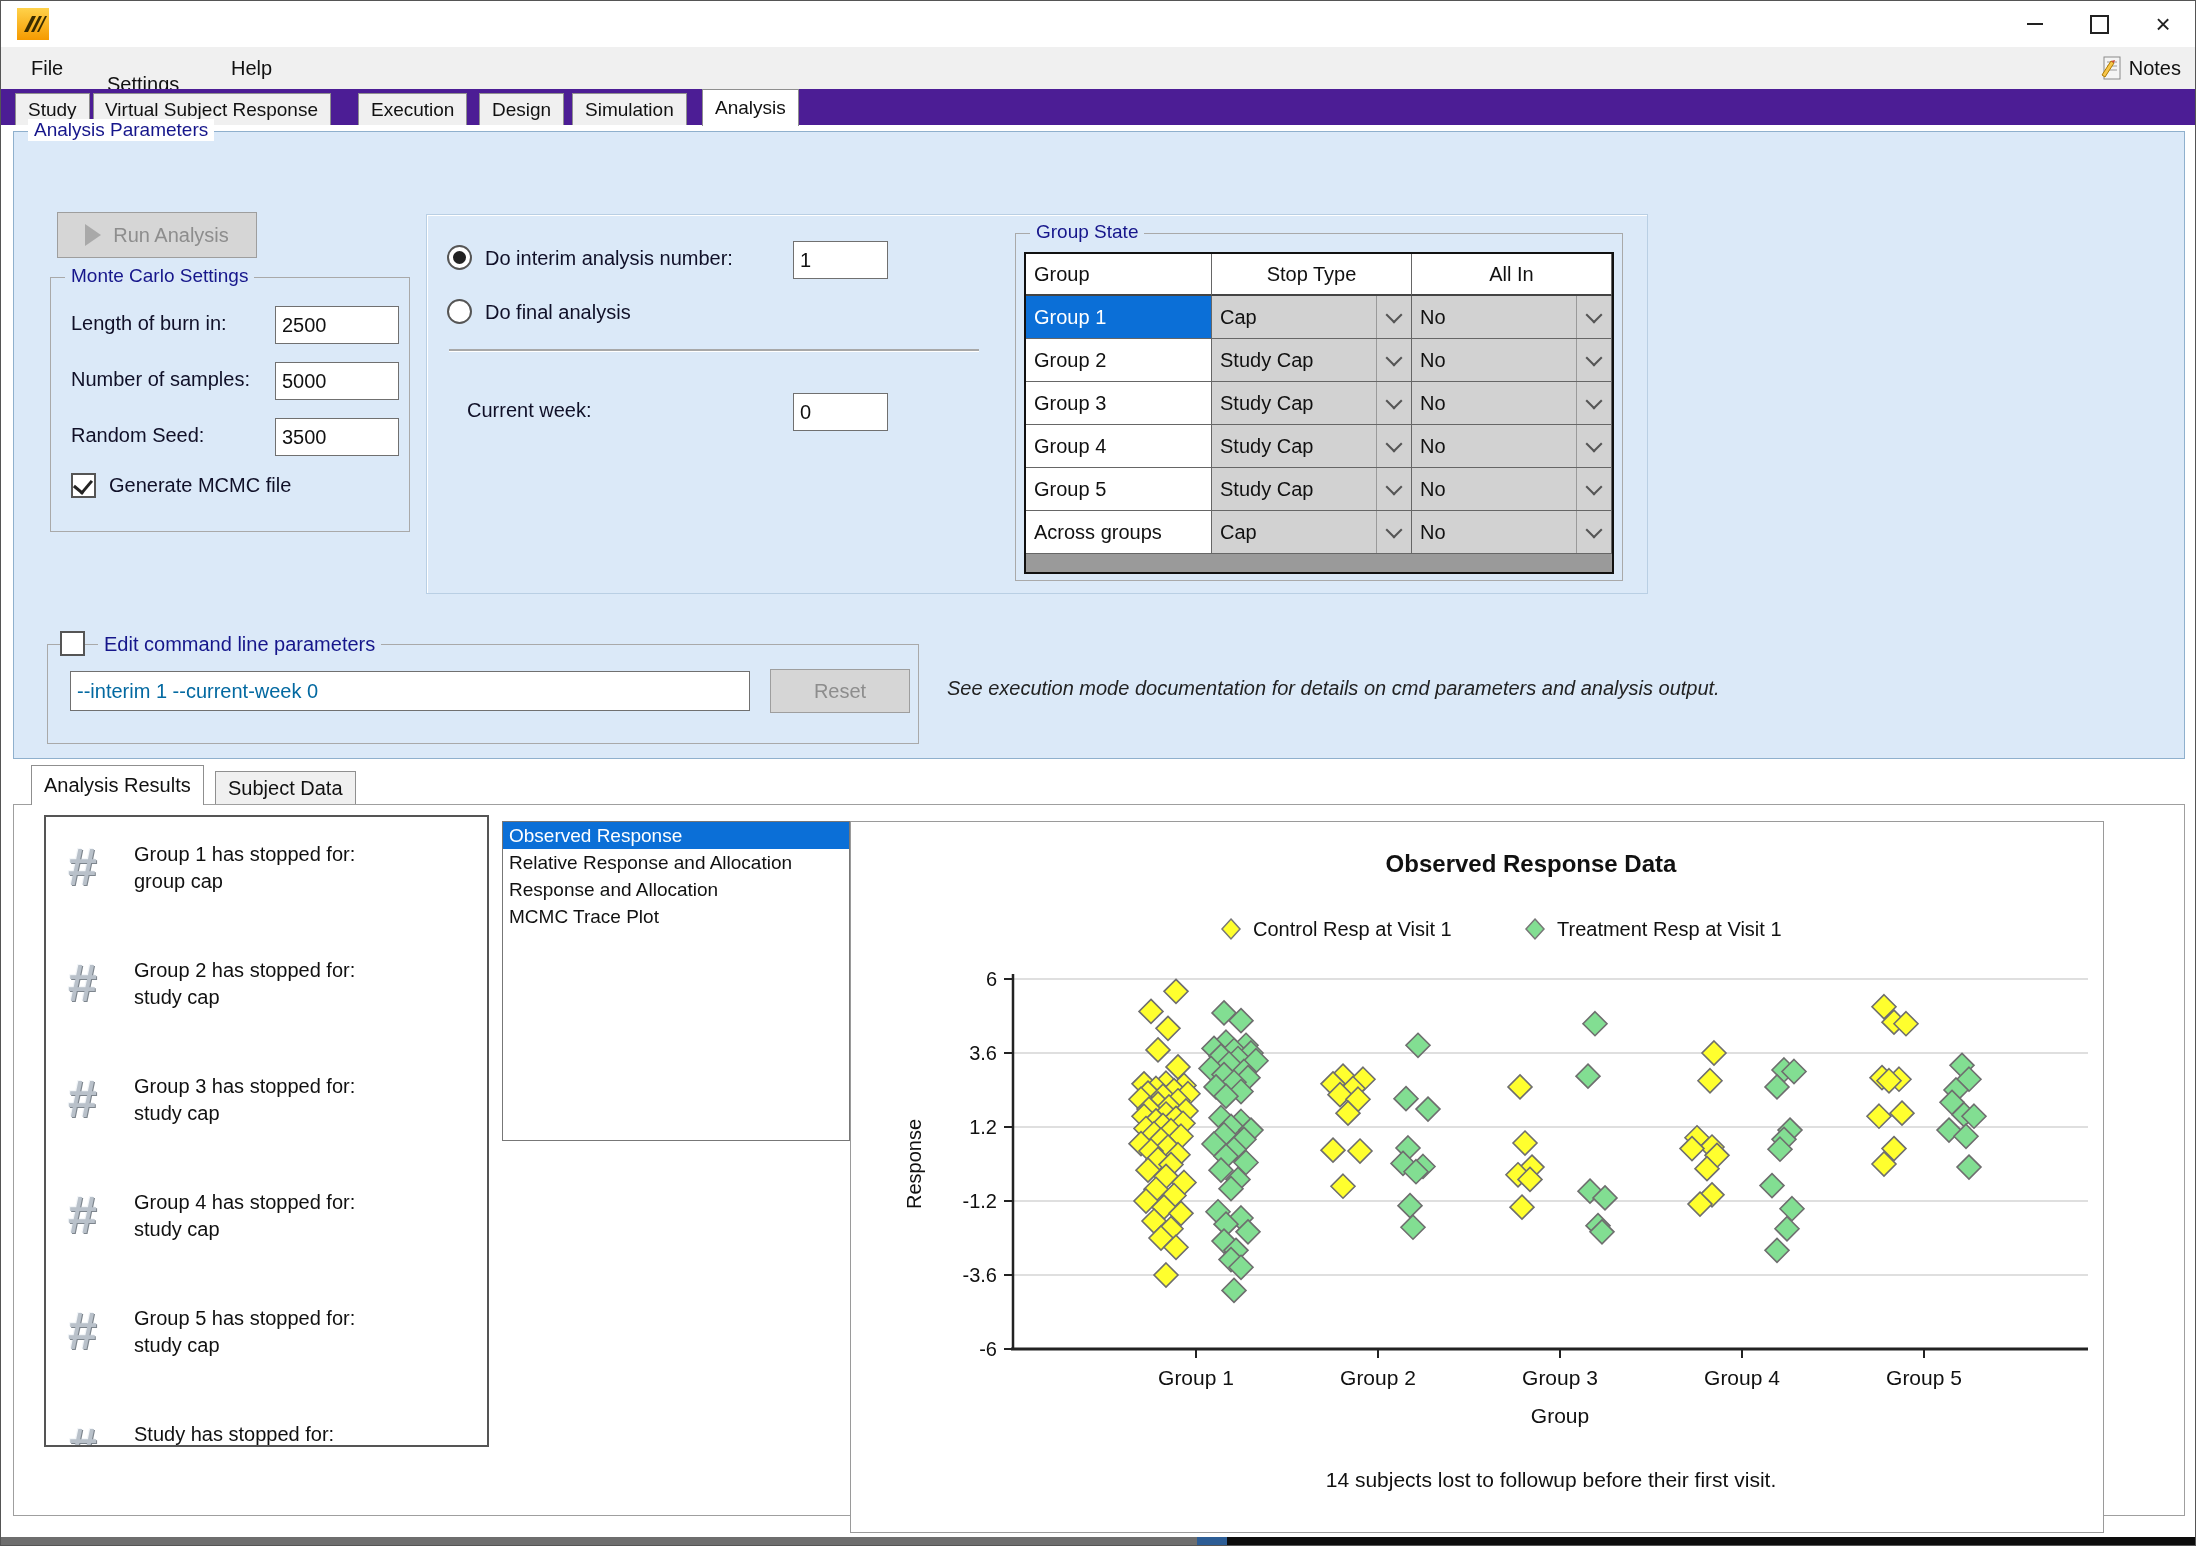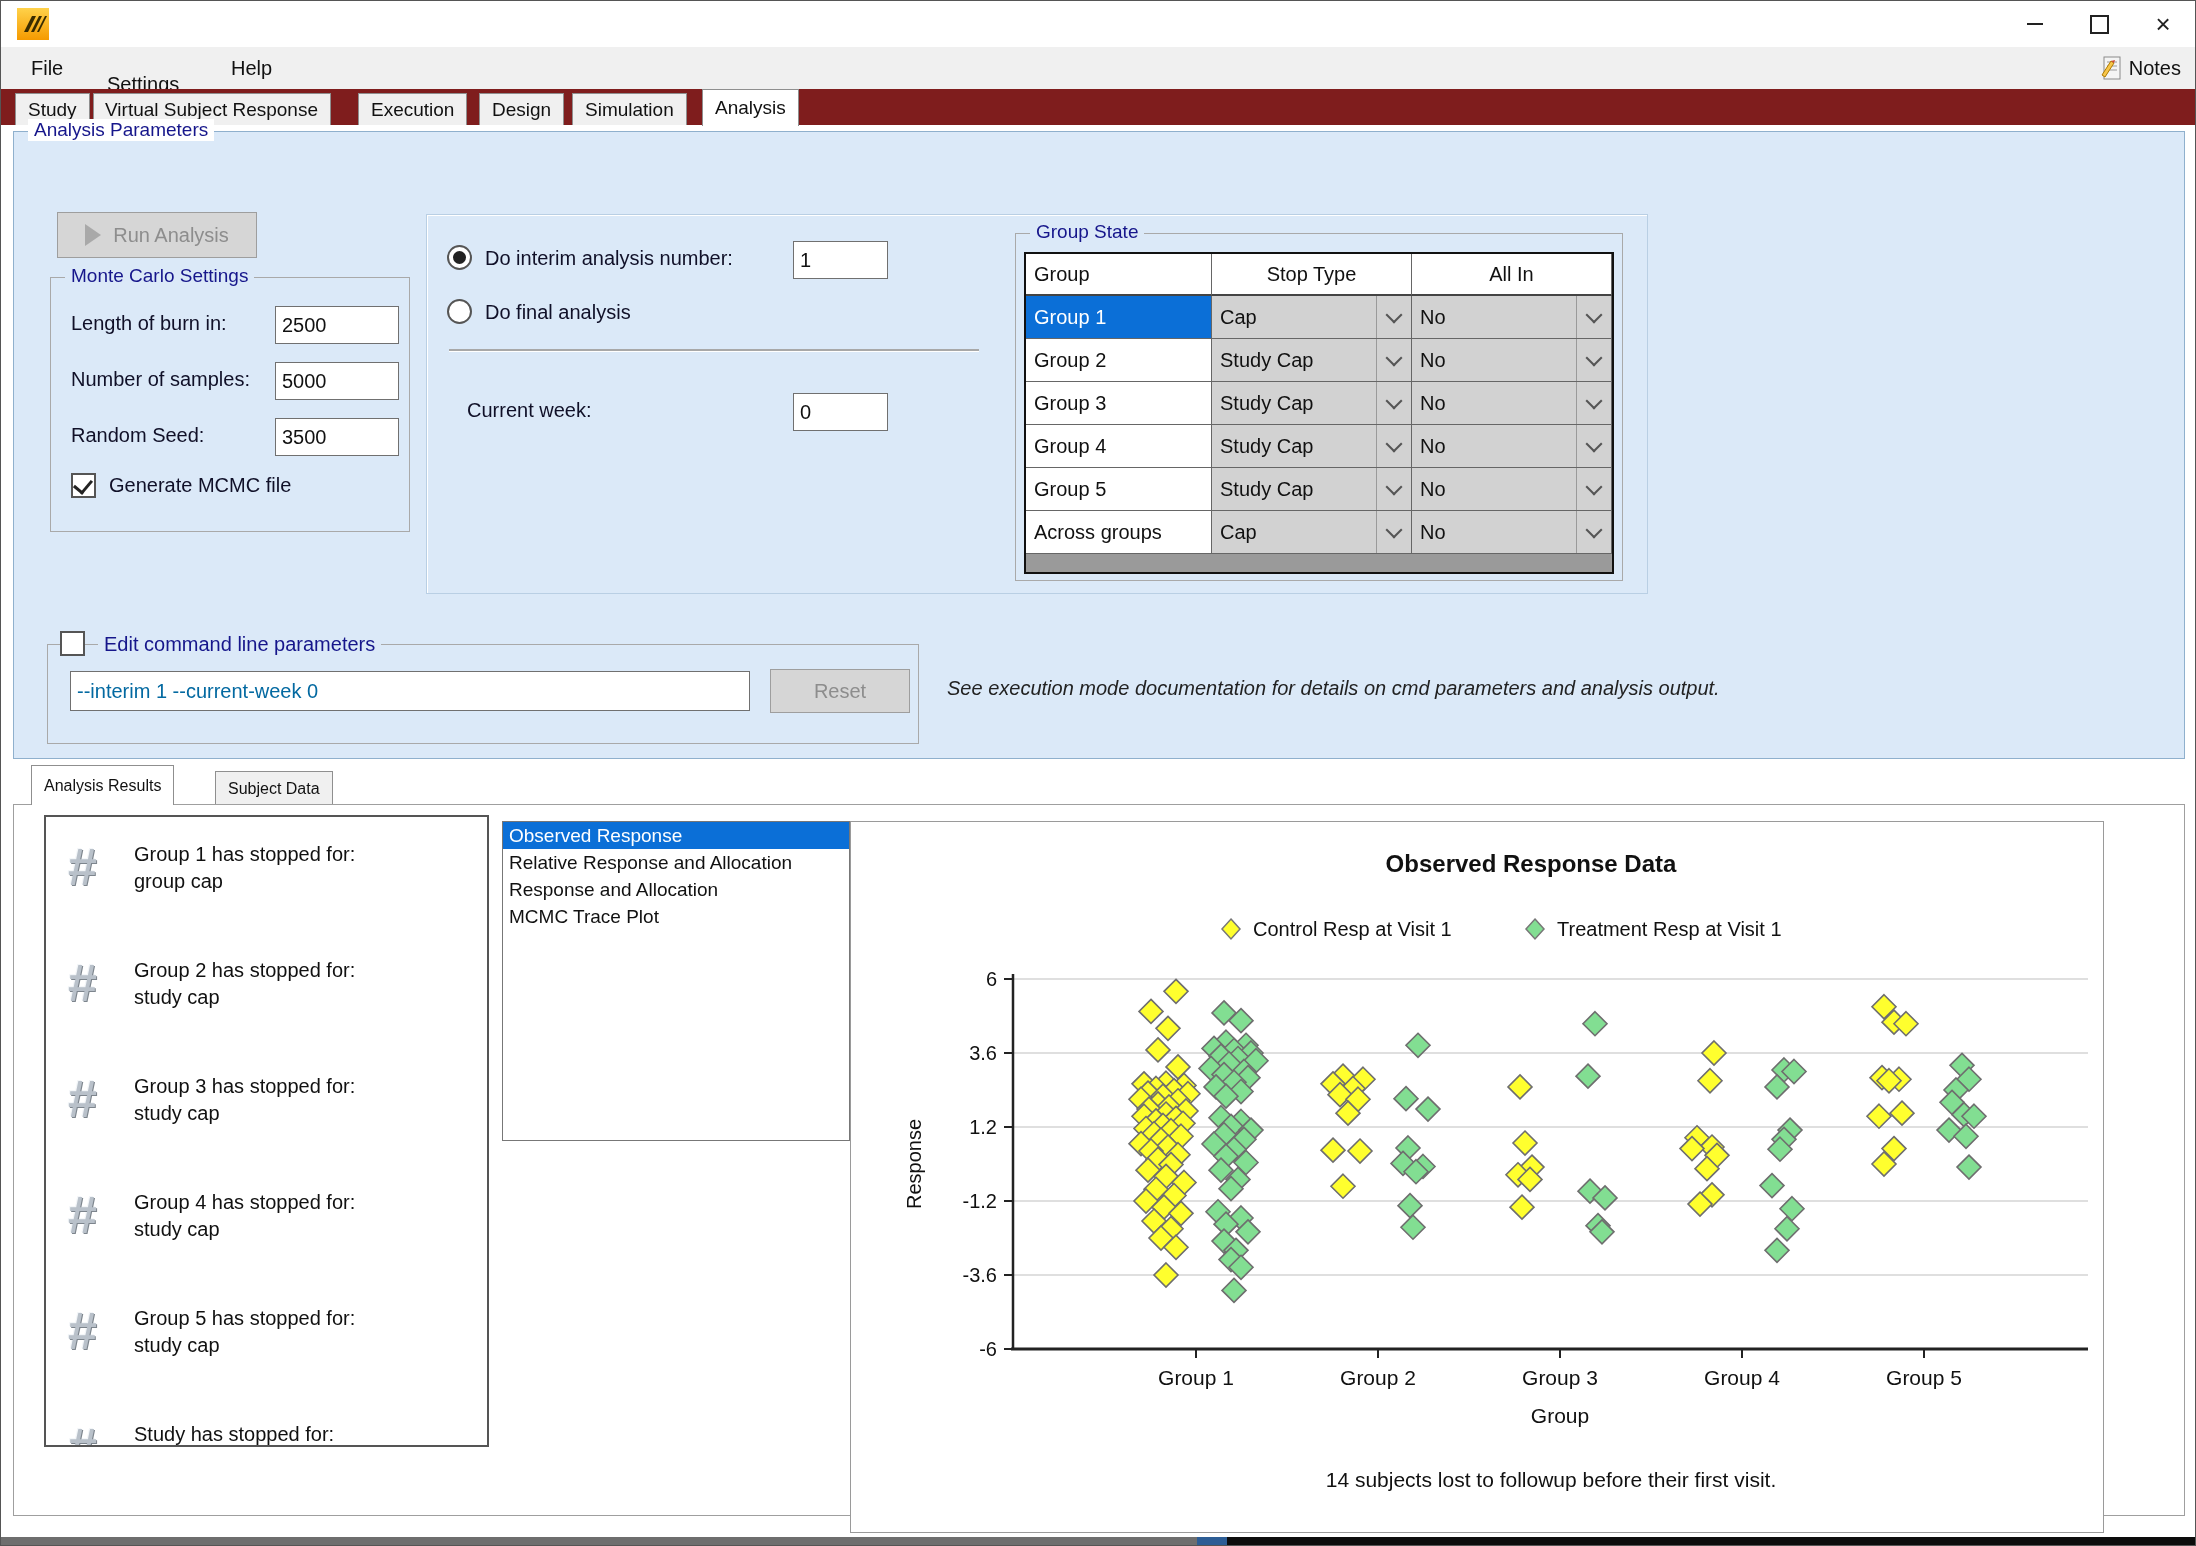--- a/index.html
+++ b/index.html
@@ -12,21 +12,21 @@
   .winbtn{position:absolute;top:0;width:64px;height:46px;display:flex;align-items:center;justify-content:center;color:#222;}
   .winbtn.min{right:128px;} .winbtn.max{right:64px;} .winbtn.close{right:0;}
   .glyph-min{display:block;width:16px;height:0;border-top:2px solid #222;}
   .glyph-max{display:block;width:15px;height:15px;border:2px solid #222;}
   .glyph-close{font-size:26px;line-height:26px;}
   
   .menubar{position:absolute;left:0;top:46px;width:100%;height:42px;background:#f0f0f0;}
   .menu-item{position:absolute;top:0;height:42px;display:flex;align-items:center;padding:0 14px;font-size:20px;color:#111;}
   .notes{position:absolute;right:14px;top:0;height:42px;display:flex;align-items:center;gap:6px;font-size:20px;color:#111;}
   
-  .tabstrip{position:absolute;left:0;top:88px;width:100%;height:36px;background:#7f1d1d;}
+  .tabstrip{position:absolute;left:0;top:88px;width:100%;height:36px;background:#4c1d95;}
   .tab{position:absolute;top:4px;height:32px;background:#f0f0f0;border:1px solid #8f8f8f;border-bottom:none;
       display:flex;align-items:center;padding:0 12px;font-size:19px;color:#111;box-sizing:border-box;}
   .tab.active{top:0;height:37px;background:#fff;z-index:3;font-size:19px;}
   
   .gb{position:absolute;border:1px solid #22c55e;box-sizing:border-box;}
   .gb-label{position:absolute;top:-13px;left:14px;padding:0 6px;font-size:19px;color:#16168b;white-space:nowrap;}
   .blue{background:#dbe9f8;}
   .gb-gray{border:1px solid #a9a9a9;}
   
   .tb{position:absolute;background:#fff;border:1px solid #707070;box-sizing:border-box;font-family:"Liberation Sans",sans-serif;
@@ -47,21 +47,21 @@
   .gs-cell{box-sizing:border-box;border-right:1px solid #666;border-bottom:1px solid #666;font-size:20px;color:#111;
       display:flex;align-items:center;padding:0 8px;background:#fff;}
   .gs-head .gs-cell{background:#fff;border-bottom:2px solid #444;}
   .gs-cell.sel{background:#0b6fd7;color:#fff;}
   .dd{background:#d2d2d2;display:flex;align-items:center;justify-content:space-between;padding:0 0 0 8px;}
   .dd .dd-btn{width:34px;height:100%;display:flex;align-items:center;justify-content:center;border-left:1px solid #9a9a9a;}
   .chev{width:10px;height:10px;border-right:2px solid #555;border-bottom:2px solid #555;transform:rotate(45deg);margin-top:-4px;}
   .gs-filler{height:14px;background:#9a9a9a;}
   
   .res-tab{position:absolute;background:#f0f0f0;border:1px solid #8f8f8f;border-bottom:none;display:flex;align-items:center;
-      padding:0 12px;font-size:16px;color:#111;box-sizing:border-box;}
+      padding:0 12px;font-size:20px;color:#111;box-sizing:border-box;}
   .res-tab.active{background:#fff;z-index:4;}
   .res-panel{position:absolute;background:#fff;border:1px solid #9f9f9f;box-sizing:border-box;}
   .listbox{position:absolute;background:#fff;border:2px solid #555;box-sizing:border-box;overflow:hidden;}
   .status-item{position:absolute;left:0;width:100%;height:116px;}
   .hash-ico{position:absolute;left:22px;top:6px;font-size:52px;font-weight:bold;color:#b9c1ca;
       text-shadow:1px 1px 0 #7d858d,-1px -1px 0 #f2f5f8;}
   .status-text{position:absolute;left:88px;top:10px;font-size:20px;color:#111;line-height:27px;}
   .plot-item{height:27px;display:flex;align-items:center;padding:0 6px;font-size:19px;color:#111;white-space:nowrap;}
   .plot-item.sel{background:#0b6fd7;color:#fff;}
   

